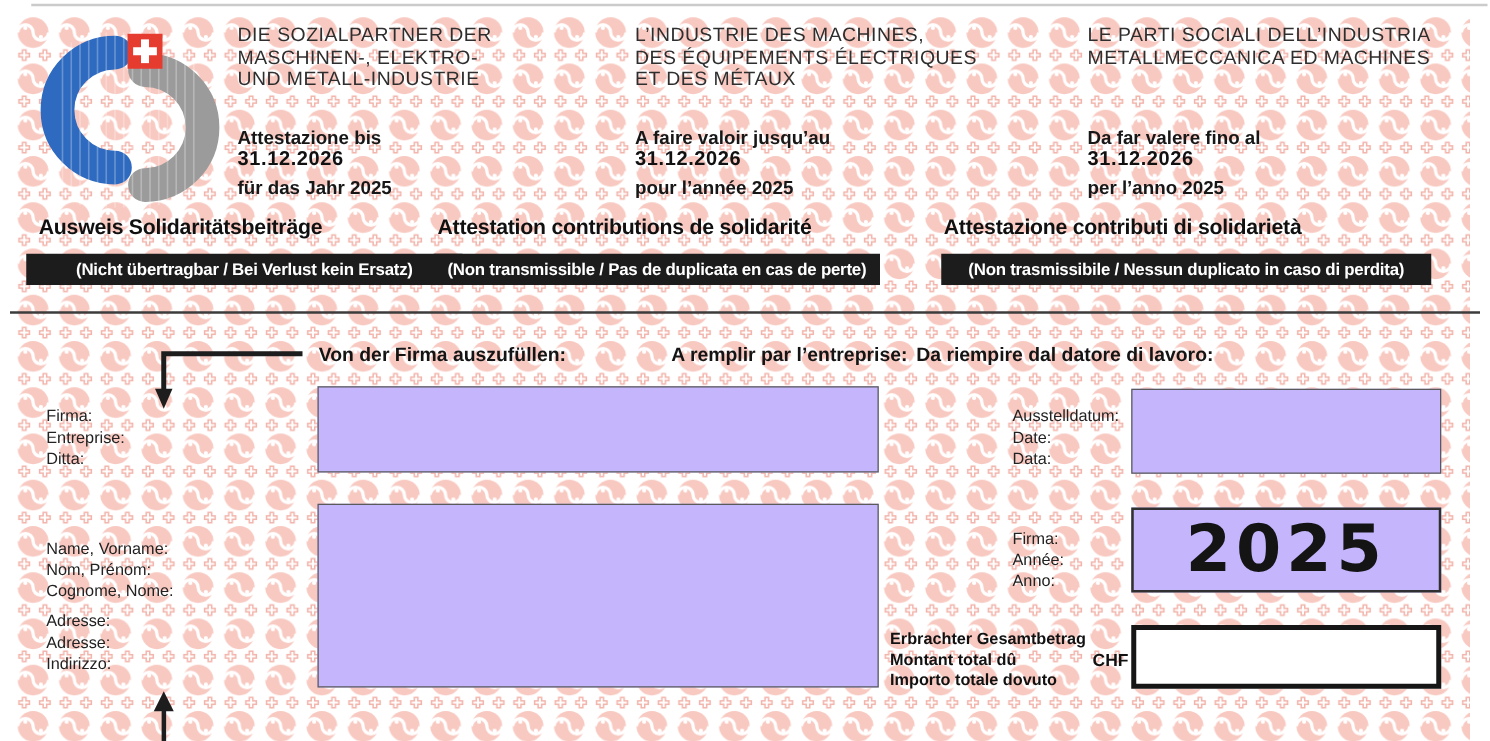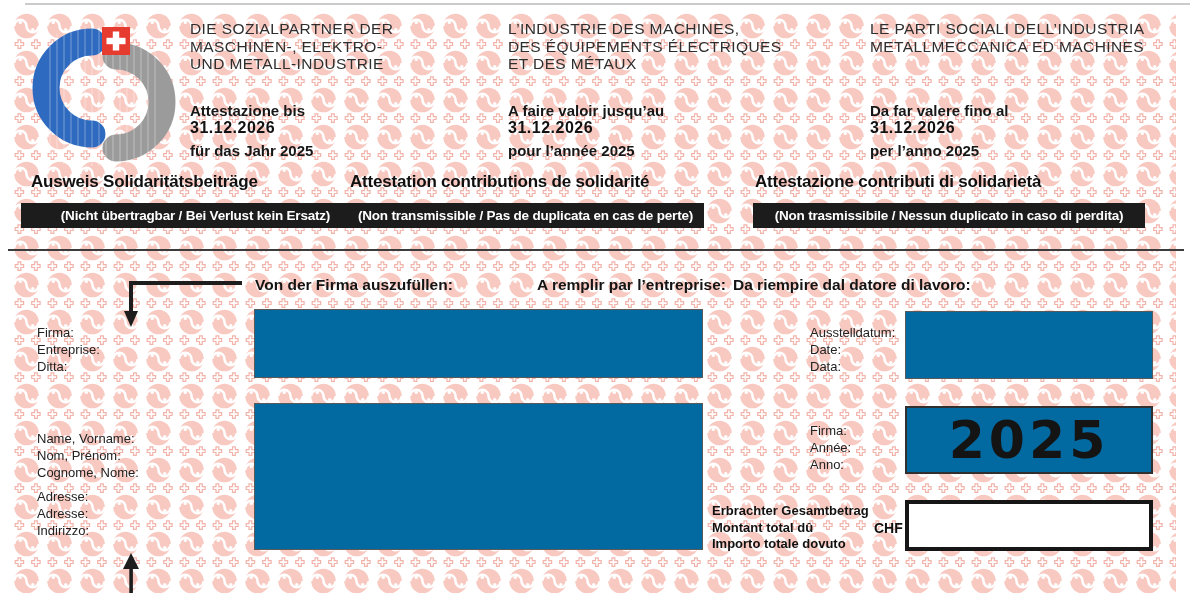--- a/index.html
+++ b/index.html
@@ -25,21 +25,21 @@
     background:#1c1c1c;color:#ffffff;font-size:13.5px;font-weight:bold;
     height:25px;line-height:25px;text-align:center;white-space:nowrap;letter-spacing:-0.2px;
   }
   .divider{left:8px;top:249px;width:1176px;height:2px;background:#3c3c3c;}
 
   .fill-heading{font-size:15.5px;font-weight:bold;color:#141414;white-space:nowrap;}
   .lbl{font-size:13px;line-height:17px;color:#222;white-space:nowrap;}
   .lbl-bold{font-size:13px;line-height:16.5px;color:#111;font-weight:bold;white-space:nowrap;}
   .chf{font-size:14px;font-weight:bold;color:#111;}
 
-  .field{background:#0369a1;border:1.5px solid #5a5a5a;box-sizing:border-box;}
+  .field{background:#c4b5fd;border:1.5px solid #5a5a5a;box-sizing:border-box;}
   .field-thick{background:#ffffff;border:4px solid #161616;box-sizing:border-box;}
   .year-box{
     border-width:2px;border-color:#303030;
     display:flex;align-items:center;justify-content:center;
     font-size:52px;font-weight:bold;letter-spacing:4px;color:#141414;
     font-family:"DejaVu Sans","Liberation Sans",sans-serif;
   }
 </style>
 </head>
 <body>

